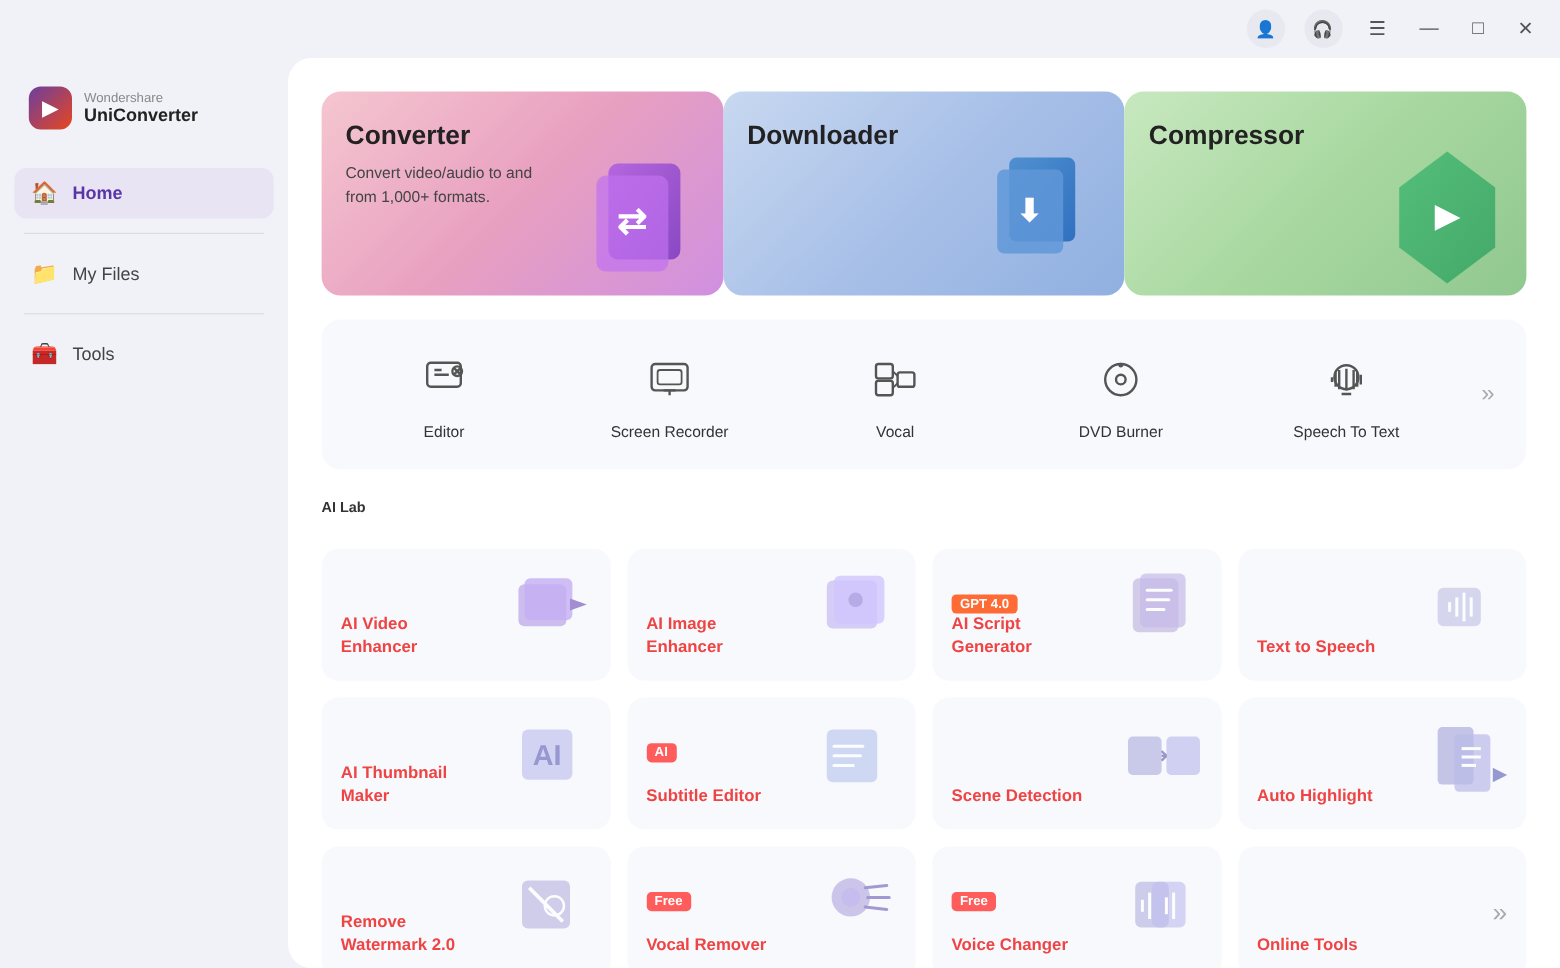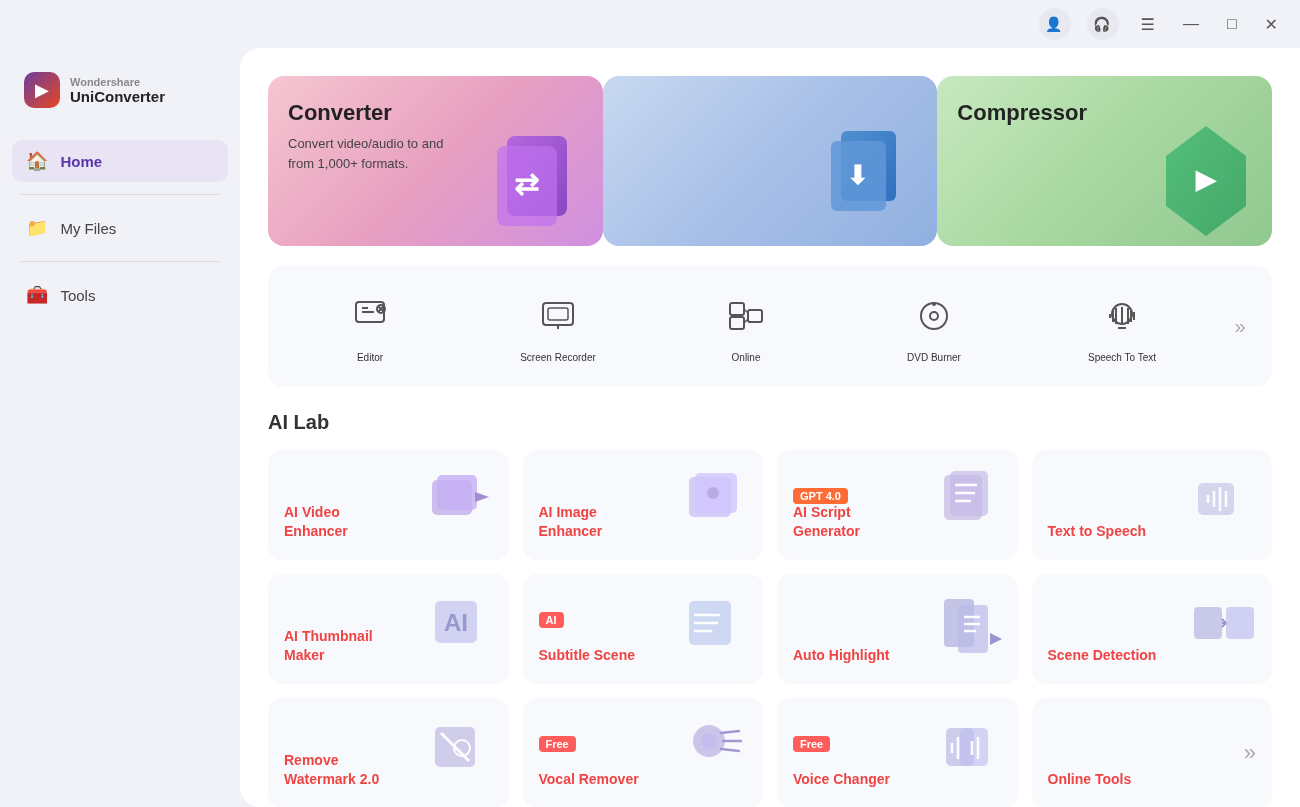--- a/index.html
+++ b/index.html
@@ -79,21 +79,21 @@
       color: white;
       font-size: 18px;
     }
     .logo-text {
       display: flex;
       flex-direction: column;
     }
     .logo-brand {
       font-size: 11px;
       color: #888;
-      font-weight: 700;
+      font-weight: 400;
     }
     .logo-name {
       font-size: 15px;
       font-weight: 700;
       color: #222;
     }
 
     .nav-item {
       display: flex;
       align-items: center;
@@ -197,40 +197,40 @@
     .tool-icon-wrap {
       width: 52px;
       height: 52px;
       display: flex;
       align-items: center;
       justify-content: center;
       font-size: 28px;
       color: #555;
     }
     .tool-label {
-      font-size: 10px;
+      font-size: 13px;
       color: #333;
       text-align: left;
     }
     .tools-more {
       width: 48px;
       display: flex;
       align-items: center;
       justify-content: center;
       font-size: 20px;
       color: #aaa;
       cursor: pointer;
     }
 
     
     .section-label {
-      font-size: 20px;
+      font-size: 12px;
       font-weight: 700;
       color: #333;
-      margin-bottom: 16px;
+      margin-bottom: 28px;
     }
 
     .ai-grid {
       display: grid;
       grid-template-columns: repeat(4, 1fr);
       gap: 14px;
     }
 
     .ai-card {
       background: #f8f9fc;
@@ -355,20 +355,21 @@
               </linearGradient>
             </defs>
             <rect x="20" y="20" width="60" height="80" rx="8" fill="url(#cg1)" opacity="0.9"></rect>
             <rect x="10" y="30" width="60" height="80" rx="8" fill="#c070f0" opacity="0.7"></rect>
             <text x="40" y="78" font-size="30" fill="white" text-anchor="middle" font-weight="bold">⇄</text>
           </svg>
         </div>
       </div>
 
       <div class="feature-card downloader">
+        <div class="feature-card-title">Downloader</div>
         <div class="card-img">
           <svg viewBox="0 0 100 130" xmlns="http://www.w3.org/2000/svg">
             <defs>
               <linearGradient id="dg1" x1="0%" y1="0%" x2="100%" y2="100%">
                 <stop offset="0%" style="stop-color:#5090d0;stop-opacity:1"></stop>
                 <stop offset="100%" style="stop-color:#3070c0;stop-opacity:1"></stop>
               </linearGradient>
             </defs>
             <rect x="20" y="15" width="55" height="70" rx="6" fill="url(#dg1)"></rect>
             <rect x="10" y="25" width="55" height="70" rx="6" fill="#6098d8" opacity="0.85"></rect>
@@ -426,21 +427,21 @@
       <div class="tool-item">
         <div class="tool-icon-wrap">
           <svg class="svg-icon" viewBox="0 0 36 36" fill="none" xmlns="http://www.w3.org/2000/svg">
             <rect x="2" y="5" width="14" height="12" rx="2" stroke="#555" stroke-width="2" fill="none"></rect>
             <rect x="2" y="19" width="14" height="12" rx="2" stroke="#555" stroke-width="2" fill="none"></rect>
             <rect x="20" y="12" width="14" height="12" rx="2" stroke="#555" stroke-width="2" fill="none"></rect>
             <line x1="16" y1="11" x2="20" y2="15" stroke="#555" stroke-width="1.5"></line>
             <line x1="16" y1="25" x2="20" y2="21" stroke="#555" stroke-width="1.5"></line>
           </svg>
         </div>
-        <span class="tool-label">Online</span>
+        <span class="tool-label">Vocal</span>
       </div>
 
       <div class="tool-item">
         <div class="tool-icon-wrap">
           <svg class="svg-icon" viewBox="0 0 36 36" fill="none" xmlns="http://www.w3.org/2000/svg">
             <circle cx="18" cy="18" r="13" stroke="#555" stroke-width="2" fill="none"></circle>
             <circle cx="18" cy="18" r="4" stroke="#555" stroke-width="2" fill="none"></circle>
             <circle cx="18" cy="6" r="2" fill="#555"></circle>
           </svg>
         </div>
@@ -535,53 +536,53 @@
       <div class="ai-card">
         <span class="badge badge-ai">AI</span>
         <div class="ai-card-icon">
           <svg width="70" height="70" viewBox="0 0 70 70" fill="none">
             <rect x="8" y="12" width="42" height="44" rx="5" fill="#a0b0e8" opacity="0.65"></rect>
             <line x1="14" y1="26" x2="38" y2="26" stroke="white" stroke-width="2.5" stroke-linecap="round"></line>
             <line x1="14" y1="34" x2="36" y2="34" stroke="white" stroke-width="2.5" stroke-linecap="round"></line>
             <line x1="14" y1="42" x2="30" y2="42" stroke="white" stroke-width="2.5" stroke-linecap="round"></line>
           </svg>
         </div>
-        <div class="ai-card-title">Subtitle Scene</div>
+        <div class="ai-card-title">Subtitle Editor</div>
+      </div>
+
+      <div class="ai-card">
+        <div class="ai-card-icon">
+          <svg width="70" height="70" viewBox="0 0 70 70" fill="none">
+            <rect x="4" y="18" width="28" height="32" rx="4" fill="#9898d8" opacity="0.7"></rect>
+            <rect x="36" y="18" width="28" height="32" rx="4" fill="#a8a8e8" opacity="0.7"></rect>
+            <line x1="32" y1="34" x2="36" y2="34" stroke="#7070b0" stroke-width="2"></line>
+            <line x1="32" y1="30" x2="36" y2="34" stroke="#7070b0" stroke-width="2"></line>
+            <line x1="32" y1="38" x2="36" y2="34" stroke="#7070b0" stroke-width="2"></line>
+          </svg>
+        </div>
+        <div class="ai-card-title">Scene Detection</div>
       </div>
 
       <div class="ai-card">
         <div class="ai-card-icon">
           <svg width="70" height="70" viewBox="0 0 70 70" fill="none">
             <rect x="8" y="10" width="30" height="48" rx="4" fill="#9090d0" opacity="0.7"></rect>
             <rect x="22" y="16" width="30" height="48" rx="4" fill="#a0a0e0" opacity="0.7"></rect>
             <line x1="28" y1="28" x2="44" y2="28" stroke="white" stroke-width="2.5"></line>
             <line x1="28" y1="35" x2="44" y2="35" stroke="white" stroke-width="2.5"></line>
             <line x1="28" y1="42" x2="40" y2="42" stroke="white" stroke-width="2.5"></line>
             <polygon points="54,44 66,50 54,56" fill="#7070c0"></polygon>
           </svg>
         </div>
         <div class="ai-card-title">Auto Highlight</div>
       </div>
 
       <div class="ai-card">
         <div class="ai-card-icon">
           <svg width="70" height="70" viewBox="0 0 70 70" fill="none">
-            <rect x="4" y="18" width="28" height="32" rx="4" fill="#9898d8" opacity="0.7"></rect>
-            <rect x="36" y="18" width="28" height="32" rx="4" fill="#a8a8e8" opacity="0.7"></rect>
-            <line x1="32" y1="34" x2="36" y2="34" stroke="#7070b0" stroke-width="2"></line>
-            <line x1="32" y1="30" x2="36" y2="34" stroke="#7070b0" stroke-width="2"></line>
-            <line x1="32" y1="38" x2="36" y2="34" stroke="#7070b0" stroke-width="2"></line>
-          </svg>
-        </div>
-        <div class="ai-card-title">Scene Detection</div>
-      </div>
-
-      <div class="ai-card">
-        <div class="ai-card-icon">
-          <svg width="70" height="70" viewBox="0 0 70 70" fill="none">
             <rect x="8" y="14" width="40" height="40" rx="5" fill="#a8a0d8" opacity="0.7"></rect>
             <line x1="14" y1="20" x2="42" y2="48" stroke="white" stroke-width="3"></line>
             <circle cx="35" cy="35" r="8" fill="none" stroke="white" stroke-width="2"></circle>
           </svg>
         </div>
         <div class="ai-card-title">Remove<br>Watermark 2.0</div>
       </div>
 
       <div class="ai-card">
         <span class="badge badge-free">Free</span>

